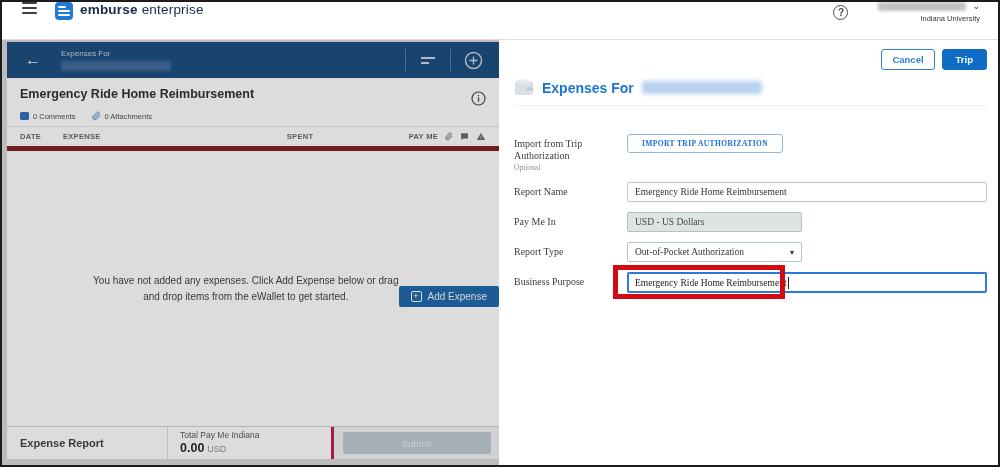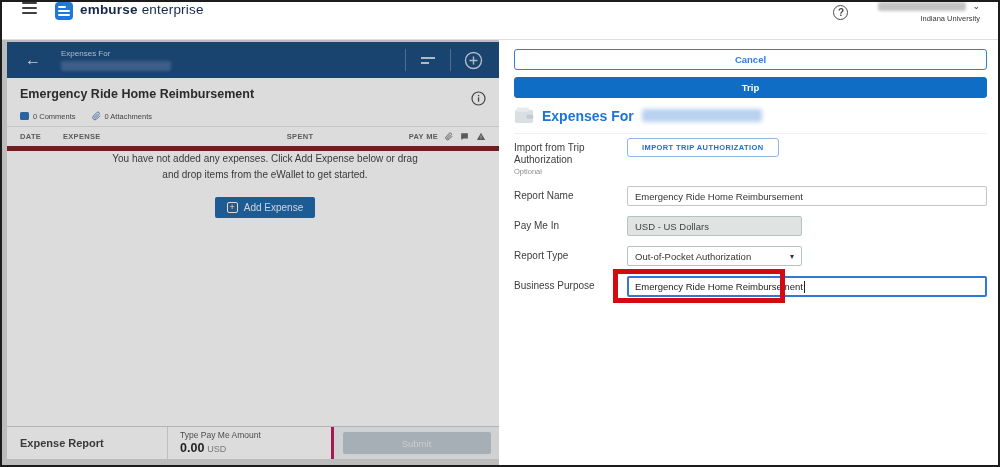--- a/index.html
+++ b/index.html
@@ -59,46 +59,46 @@
 
   
   .table-header { flex:none; display:flex; align-items:flex-start; padding:5px 13px; border-top:1px solid #e4e4e4; border-bottom:5px solid #7f1d1d; font-size:7.5px; font-weight:700; color:#666; letter-spacing:0.3px; }
   .th-date { width:43px; }
   .th-expense { flex:1; }
   .th-spent { width:122px; }
   .th-payme { margin-right:7px; }
   .th-icons { display:flex; gap:7px; align-items:center; }
 
   
-  .empty-area { flex:1; display:flex; flex-direction:column; align-items:center; justify-content:flex-start;padding-left:24px; }
+  .empty-area { flex:1; display:flex; flex-direction:row; align-items:center; justify-content:flex-end;padding-left:24px; }
   .empty-text { font-size:10px; color:#3d3d3d; text-align:center; line-height:1.55; }
   .empty-text span { display:block; }
   .add-expense-btn { margin-top:15px; background:#1c66a8; color:#f2f5f8; font-size:10px; padding:5px 12px; border-radius:2px; display:flex; align-items:center; gap:6px; border:none; cursor:pointer; font-family:inherit; }
   .plus-square { width:11px; height:11px; border:1.5px solid #fff; border-radius:2px; display:flex; align-items:center; justify-content:center; font-size:9px; line-height:1; }
 
   
   .lp-footer { flex:none; height:33px; border-top:1px solid #cfcfcf; display:flex; align-items:stretch; }
   .footer-report { width:160px; display:flex; align-items:center; padding-left:13px; font-size:11px; font-weight:700; color:#3f3f3f; }
   .footer-total { flex:1; border-left:1px solid #dcdcdc; padding:3px 0 0 12px; }
   .footer-total-label { font-size:8.5px; color:#555; }
   .footer-total-value { font-size:12.5px; font-weight:700; color:#1f1f1f; margin-top:1px; }
   .footer-total-value .cur { font-size:9px; font-weight:400; color:#8a8a8a; margin-left:3px; }
   .footer-submit-wrap { width:168px; border-left:3px solid #be185d; display:flex; align-items:center; justify-content:center; background:#f0f2f4; }
   .submit-btn { width:148px; height:22px; background:#c0cad1; color:#e9edf0; font-size:9.5px; border:none; border-radius:2px; font-family:inherit; }
 
   
   .right-panel { flex:1; background:#fff; display:flex; flex-direction:column; padding:9px 15px 0 15px; }
-  .rp-actions { display:flex; justify-content:flex-end; gap:7px;flex-direction:column; }
+  .rp-actions { display:flex; justify-content:flex-end; gap:7px; }
   .cancel-btn { background:#fff; border:1px solid #2f80d4; color:#2f80d4; font-size:9.5px; font-weight:700; padding:4px 10px; border-radius:3px; cursor:pointer; font-family:inherit; }
   .save-btn { background:#0f6dc6; border:1px solid #0f6dc6; color:#fff; font-size:9.5px; font-weight:700; padding:4px 13px; border-radius:3px; cursor:pointer; font-family:inherit; }
   .rp-title-row { display:flex; align-items:center; gap:8px; margin-top:9px; padding-bottom:9px; border-bottom:1px solid #f0f0f0; }
   .rp-title { font-size:14px; font-weight:700; color:#1b75d4; }
   .rp-name-redacted { width:120px; height:13px; background:#b9d2f0; filter:blur(2px); border-radius:2px; }
 
-  .form { margin-top:4px; }
+  .form { margin-top:28px;font-family:Liberation Serif, serif; }
   .form-row { display:flex; align-items:flex-start; margin-bottom:10px; }
   .form-label { width:113px; flex:none; font-size:10px; color:#3c3c3c; padding-top:4px; line-height:1.2; }
   .optional { font-size:7.5px; color:#8e8e8e; margin-top:1px; }
   .import-btn { font-size:7.5px; font-weight:700; color:#1b6fd0; background:#fff; border:1px solid #8fb8e6; border-radius:3px; padding:4px 14px; letter-spacing:0.4px; cursor:pointer; font-family:inherit; }
   .text-input { width:360px; height:20px; border:1px solid #c4c4c4; border-radius:2px; font-size:9.5px; padding:0 7px; color:#333; font-family:inherit; outline:none; }
   .readonly-box { width:175px; height:20px; background:#dfe4e3; border:1px solid #b2c6ba; border-radius:2px; font-size:9.5px; color:#444; display:flex; align-items:center; padding:0 7px; }
   .select-box { width:175px; height:20px; border:1px solid #b2c6ba; border-radius:2px; font-size:9.5px; color:#333; display:flex; align-items:center; justify-content:space-between; padding:0 7px; background:#fff; cursor:pointer; }
   .select-arrow { font-size:8px; color:#333; }
   .bp-wrap { position:relative; }
   .bp-input { width:360px; height:21px; border:2px solid #2e79d8; border-radius:2px; font-size:9.5px; color:#222; display:flex; align-items:center; padding:0 6px; background:#fff; cursor:text; }
@@ -218,21 +218,21 @@
           </div>
           <button class="add-expense-btn">
             <span class="plus-square">+</span>
             <span>Add Expense</span>
           </button>
         </div>
 
         <div class="lp-footer">
           <div class="footer-report">Expense Report</div>
           <div class="footer-total">
-            <div class="footer-total-label">Type Pay Me Amount</div>
+            <div class="footer-total-label">Total Pay Me Indiana</div>
             <div class="footer-total-value">
               <span>0.00</span><span class="cur">USD</span>
             </div>
           </div>
           <div class="footer-submit-wrap">
             <button class="submit-btn" disabled="">Submit</button>
           </div>
         </div>
 
       </div>

